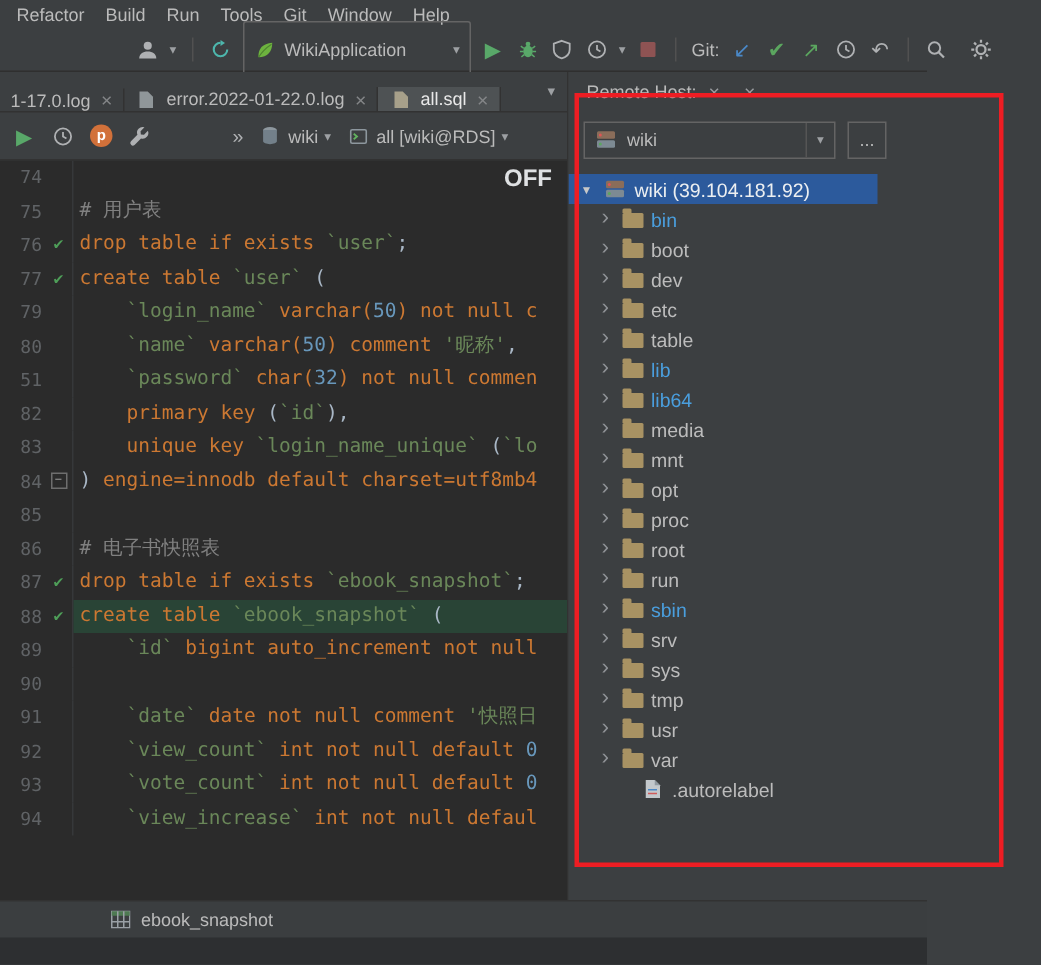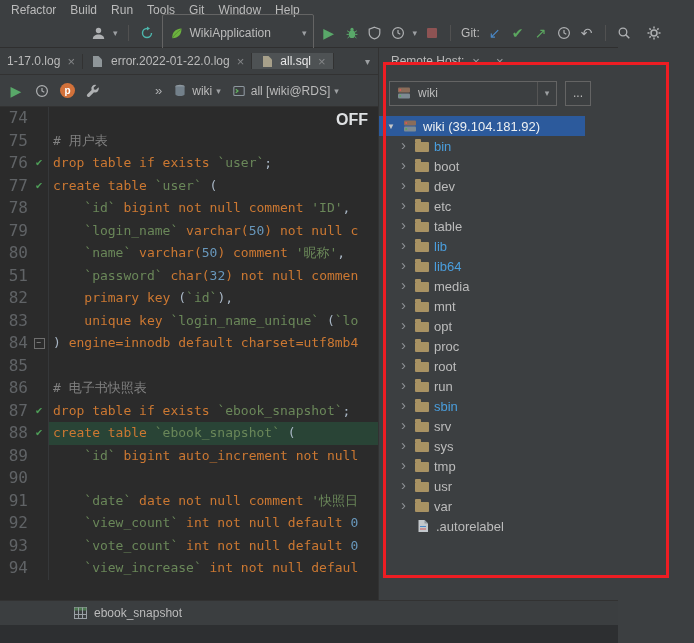--- a/index.html
+++ b/index.html
@@ -20,38 +20,38 @@
   .run-combo{display:flex;align-items:center;gap:5px;height:21px;border:1px solid #646464;
              border-radius:2px;padding:8px 6px;min-width:138px}
   .dd-arrow{color:#9da0a3;font-size:9px}
   .stop-sq{width:10px;height:10px;background:#8e5353;border-radius:1px}
   .avatar{width:16px;height:16px;border-radius:50%;background:#e0843c}
 
   
   .main{flex:1;display:flex;min-height:0}
   .editor-pane{width:378px;flex:0 0 auto;display:flex;flex-direction:column;border-right:1px solid #323232}
 
-  .tabbar{height:26px;background:#3c3f41;display:flex;align-items:center;border-bottom:1px solid #323232;flex:0 0 auto}
+  .tabbar{height:26px;background:#3c3f41;display:flex;align-items:flex-end;border-bottom:1px solid #323232;flex:0 0 auto}
   .etab{display:flex;align-items:center;gap:5px;padding:0 7px;border-right:1px solid #323232;color:#bbbbbb;white-space:nowrap}
   .etab.active{background:#4e5254;color:#e8e8e8}
   .tab-close{color:#848688;font-size:13px;margin-left:2px}
   .tab-chevron{margin-left:auto;align-self:center;padding:0 8px;color:#9da0a3;font-size:10px}
 
   .console-bar{height:31px;display:flex;align-items:center;gap:10px;padding:0 8px;
                border-bottom:1px solid #323232;flex:0 0 auto}
   .p-badge{width:15px;height:15px;border-radius:50%;background:#d2713a;color:#fff;font-size:10px;
            font-weight:700;display:flex;align-items:center;justify-content:center}
   .chevrons{color:#afb1b3;font-size:13px;margin-left:44px}
   .mini-combo{display:flex;align-items:center;gap:4px;color:#bbbbbb;white-space:nowrap}
 
   
   .editor{flex:1;background:#2b2b2b;position:relative;overflow:hidden;
           font-family:"DejaVu Sans Mono","Liberation Mono",monospace;font-size:13px}
   .eline{display:flex;height:22.5px;line-height:22.5px;white-space:pre}
-  .lnum{flex:0 0 28px;text-align:right;color:#606366;font-size:16px;padding-right:2px;
+  .lnum{flex:0 0 28px;text-align:right;color:#606366;font-size:12px;padding-right:2px;
         font-family:"DejaVu Sans Mono","Liberation Mono",monospace}
   .lmark{flex:0 0 18px;display:flex;align-items:center;justify-content:center;border-right:1px solid #36383a}
   .lmark.check{color:#4e9e58;font-size:11px}
   .foldbox{width:9px;height:9px;border:1px solid #6e6e6e;color:#9a9a9a;font-size:8px;line-height:7px;
            text-align:center;display:block;background:#2b2b2b}
   .lcode{flex:1;padding-left:4px;overflow:hidden}
   .eline.hl .lcode{background:#294436}
   .off-label{position:absolute;top:4px;right:10px;color:#dfe1e3;font-weight:700;font-size:16px;
              font-family:"Liberation Sans",sans-serif}
   .tok-kw{color:#cc7832}.tok-id{color:#6a8759}.tok-str{color:#6a8759}
@@ -252,21 +252,20 @@
           <span class="dd-arrow">▾</span>
         </span>
       </div>
 
       <div class="editor">
         <div>
             <div class="eline"><span class="lnum">74</span><span class="lmark"></span><span class="lcode"></span></div>
             <div class="eline"><span class="lnum">75</span><span class="lmark"></span><span class="lcode"><span class="tok-com"># 用户表</span></span></div>
             <div class="eline"><span class="lnum">76</span><span class="lmark check">✔</span><span class="lcode"><span class="tok-kw">drop table if exists </span><span class="tok-id">`user`</span><span class="tok-pln">;</span></span></div>
             <div class="eline"><span class="lnum">77</span><span class="lmark check">✔</span><span class="lcode"><span class="tok-kw">create table </span><span class="tok-id">`user`</span><span class="tok-pln"> (</span></span></div>
-            <div class="eline"><span class="lnum">78</span><span class="lmark"></span><span class="lcode"><span class="tok-pln">    </span><span class="tok-id">`id`</span><span class="tok-kw"> bigint not null comment </span><span class="tok-str">'ID'</span><span class="tok-pln">,</span></span></div>
             <div class="eline"><span class="lnum">79</span><span class="lmark"></span><span class="lcode"><span class="tok-pln">    </span><span class="tok-id">`login_name`</span><span class="tok-kw"> varchar(</span><span class="tok-nbr">50</span><span class="tok-kw">) not null c</span></span></div>
             <div class="eline"><span class="lnum">80</span><span class="lmark"></span><span class="lcode"><span class="tok-pln">    </span><span class="tok-id">`name`</span><span class="tok-kw"> varchar(</span><span class="tok-nbr">50</span><span class="tok-kw">) comment </span><span class="tok-str">'昵称'</span><span class="tok-pln">,</span></span></div>
             <div class="eline"><span class="lnum">51</span><span class="lmark"></span><span class="lcode"><span class="tok-pln">    </span><span class="tok-id">`password`</span><span class="tok-kw"> char(</span><span class="tok-nbr">32</span><span class="tok-kw">) not null commen</span></span></div>
             <div class="eline"><span class="lnum">82</span><span class="lmark"></span><span class="lcode"><span class="tok-pln">    </span><span class="tok-kw">primary key </span><span class="tok-pln">(</span><span class="tok-id">`id`</span><span class="tok-pln">),</span></span></div>
             <div class="eline"><span class="lnum">83</span><span class="lmark"></span><span class="lcode"><span class="tok-pln">    </span><span class="tok-kw">unique key </span><span class="tok-id">`login_name_unique`</span><span class="tok-pln"> (</span><span class="tok-id">`lo</span></span></div>
             <div class="eline"><span class="lnum">84</span><span class="lmark"><span class="foldbox">−</span></span><span class="lcode"><span class="tok-pln">) </span><span class="tok-kw">engine=innodb default charset=utf8mb4</span></span></div>
             <div class="eline"><span class="lnum">85</span><span class="lmark"></span><span class="lcode"></span></div>
             <div class="eline"><span class="lnum">86</span><span class="lmark"></span><span class="lcode"><span class="tok-com"># 电子书快照表</span></span></div>
             <div class="eline"><span class="lnum">87</span><span class="lmark check">✔</span><span class="lcode"><span class="tok-kw">drop table if exists </span><span class="tok-id">`ebook_snapshot`</span><span class="tok-pln">;</span></span></div>
             <div class="eline hl"><span class="lnum">88</span><span class="lmark check">✔</span><span class="lcode"><span class="tok-kw">create table </span><span class="tok-id">`ebook_snapshot`</span><span class="tok-pln"> (</span></span></div>
@@ -403,21 +402,21 @@
           <div class="trow">
             <span class="tchev">›</span>
             <span class="folder-icon"></span>
             <span class="tlabel">usr</span>
           </div>
           <div class="trow">
             <span class="tchev">›</span>
             <span class="folder-icon"></span>
             <span class="tlabel">var</span>
           </div>
-          <div class="trow" style="padding-left: 36px;">
+          <div class="trow" style="padding-left: 48px;">
             <span class="icon16">
               <svg width="12" height="14" viewBox="0 0 12 14">
                 <path d="M1.5 1 h6 l3.5 3.5 V13 h-9.5 z" fill="#c3c8cc"></path>
                 <path d="M7.5 1 l3.5 3.5 H7.5 z" fill="#9099a0"></path>
                 <rect x="3" y="7" width="6" height="1" fill="#4a88c7"></rect>
                 <rect x="3" y="9.5" width="6" height="1" fill="#d05b5b"></rect>
               </svg>
             </span>
             <span class="tlabel">.autorelabel</span>
           </div>

